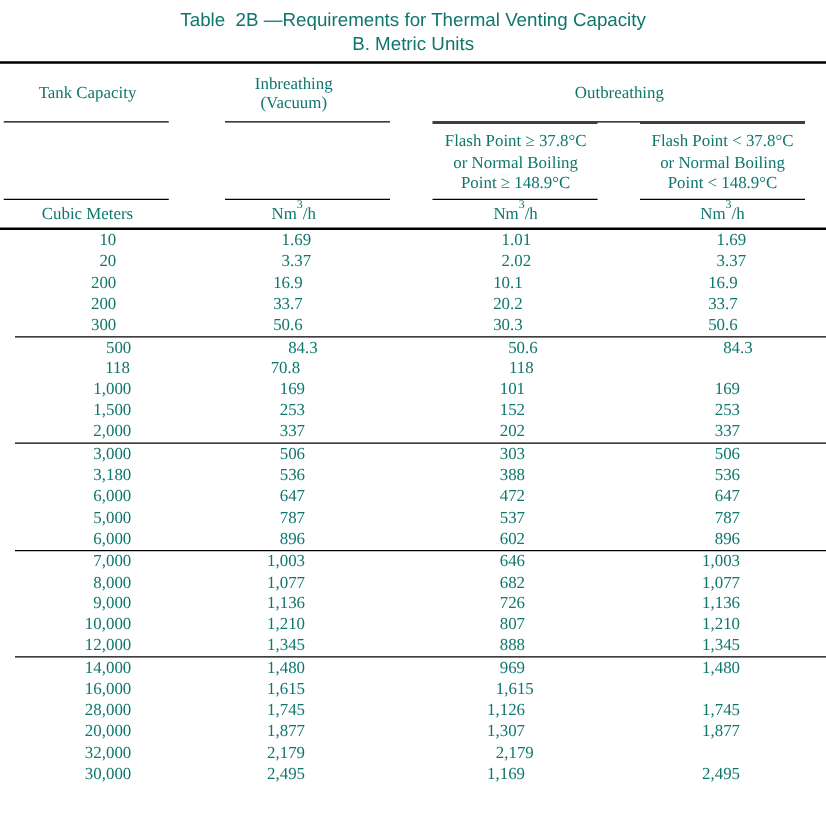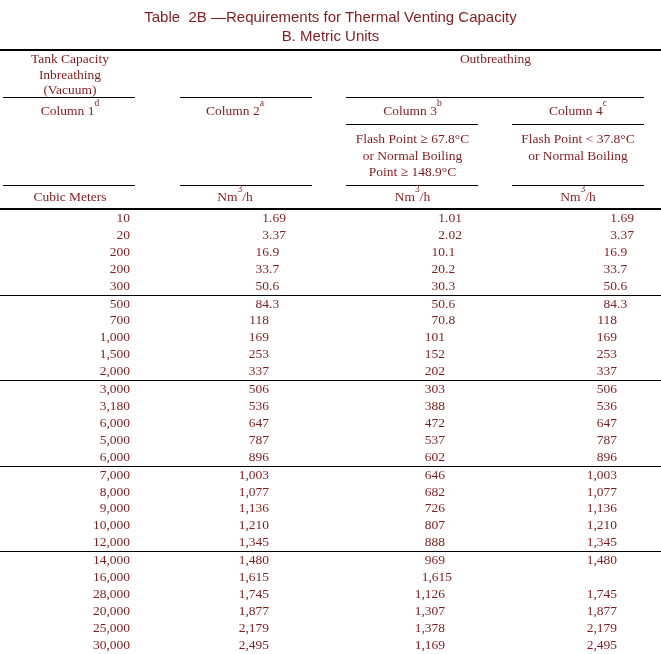--- a/index.html
+++ b/index.html
@@ -1,17 +1,17 @@
 <!DOCTYPE html>
 <html><head>
 <meta charset="utf-8">
 <style>
   html,body{margin:0;padding:0;background:#fff;}
   .page{
-    width:661px;height:654px;background:#ffffff;color:#7f1d1d;
+    width:661px;height:654px;background:#ffffff;color:#0f766e;
     position:relative;overflow:hidden;
     font-family:"Liberation Serif",serif;
   }
   
   .title{
     font-family:"Liberation Sans",sans-serif;
     font-size:15px;line-height:19px;text-align:center;padding-top:7px;
   }
   .title div{white-space:pre;}
   
@@ -36,24 +36,24 @@
     text-align:center;
   }
   .hA{height:46px;}
   .hA .two-line div{line-height:15px;}
   .hB{height:26px;}
   .hC{height:60px;}
   .cond{padding-top:6px;line-height:16.5px;text-align:center;}
   .hD{height:22px;}
   sup.fsup{font-size:9.5px;position:relative;top:-4px;line-height:0;}
   
-  .group.sep{border-top:1px solid #000;}
+  .group.sep{border-top:1px solid #000;margin-left:12px;}
   .drow{
     display:grid;grid-template-columns:140px 190px 165px 166px;
-    height:16.92px;line-height:16.92px;font-size:13.5px;padding-left:37px;
+    height:16.92px;line-height:16.92px;font-size:13.5px;
   }
   .cell{display:flex;}
   .num{display:flex;width:100%;}
   .int{text-align:right;display:inline-block;}
   .frac{text-align:left;}
   .c1 .int{width:93px;}
   .c2 .int{width:92px;}
   .c3 .int{width:78px;}
   .c4 .int{width:85px;}
 </style>
@@ -66,78 +66,65 @@
     <div>Table  2B —Requirements for Thermal Venting Capacity</div>
     <div>B. Metric Units</div>
   </div>
 
   <div class="rule-thick rule-top"></div>
 
   <div class="grid hA">
     <div class="hcell">
       <span>Tank Capacity</span>
     </div>
-    <div class="hcell span34">
-      <span>Outbreathing</span>
-    </div>
     <div class="hcell two-line">
       <div>Inbreathing</div>
       <div>(Vacuum)</div>
     </div>
+    <div class="hcell span34">
+      <span>Outbreathing</span>
+    </div>
   </div>
 
   <div class="grid rrow">
     <div>
         <div class="seg seg1"></div>
       </div>
     <div>
         <div class="seg seg2"></div>
       </div>
     <div class="span34">
         <div class="seg seg34"></div>
       </div>
   </div>
 
-  <div class="grid hB">
-    <div class="hcell">
-      <span><span>Column 1</span><sup class="fsup">d</sup></span>
-    </div>
-    <div class="hcell">
-      <span><span>Column 2</span><sup class="fsup">a</sup></span>
-    </div>
-    <div class="hcell">
-      <span><span>Column 3</span><sup class="fsup">b</sup></span>
-    </div>
-    <div class="hcell">
-      <span><span>Column 4</span><sup class="fsup">c</sup></span>
-    </div>
-  </div>
 
   <div class="grid rrow">
     <div></div>
     <div></div>
     <div>
         <div class="seg seg3"></div>
       </div>
     <div>
         <div class="seg seg4"></div>
       </div>
   </div>
 
   <div class="grid hC">
     <div></div>
     <div></div>
     <div class="cond">
-      <div>Flash Point ≥ 67.8°C</div>
+      <div>Flash Point ≥ 37.8°C</div>
       <div>or Normal Boiling</div>
       <div>Point ≥ 148.9°C</div>
     </div>
     <div class="cond">
       <div>Flash Point &lt; 37.8°C</div>
       <div>or Normal Boiling</div>
+      <div>Point &lt; 148.9°C</div>
     </div>
   </div>
 
   <div class="grid rrow">
     <div>
         <div class="seg seg1"></div>
       </div>
     <div>
         <div class="seg seg2"></div>
       </div>
@@ -320,26 +307,20 @@
             </span>
           </div>
           <div class="cell c4">
             <span class="num">
               <span class="int">84</span>
               <span class="frac">.3</span>
             </span>
           </div>
         </div>
         <div class="drow">
-          <div class="cell c1">
-            <span class="num">
-              <span class="int">700</span>
-              <span class="frac"></span>
-            </span>
-          </div>
           <div class="cell c2">
             <span class="num">
               <span class="int">118</span>
               <span class="frac"></span>
             </span>
           </div>
           <div class="cell c3">
             <span class="num">
               <span class="int">70</span>
               <span class="frac">.8</span>
@@ -790,36 +771,30 @@
           <div class="cell c4">
             <span class="num">
               <span class="int">1,877</span>
               <span class="frac"></span>
             </span>
           </div>
         </div>
         <div class="drow">
           <div class="cell c1">
             <span class="num">
-              <span class="int">25,000</span>
+              <span class="int">32,000</span>
               <span class="frac"></span>
             </span>
           </div>
           <div class="cell c2">
             <span class="num">
               <span class="int">2,179</span>
               <span class="frac"></span>
             </span>
           </div>
-          <div class="cell c3">
-            <span class="num">
-              <span class="int">1,378</span>
-              <span class="frac"></span>
-            </span>
-          </div>
           <div class="cell c4">
             <span class="num">
               <span class="int">2,179</span>
               <span class="frac"></span>
             </span>
           </div>
         </div>
         <div class="drow">
           <div class="cell c1">
             <span class="num">

